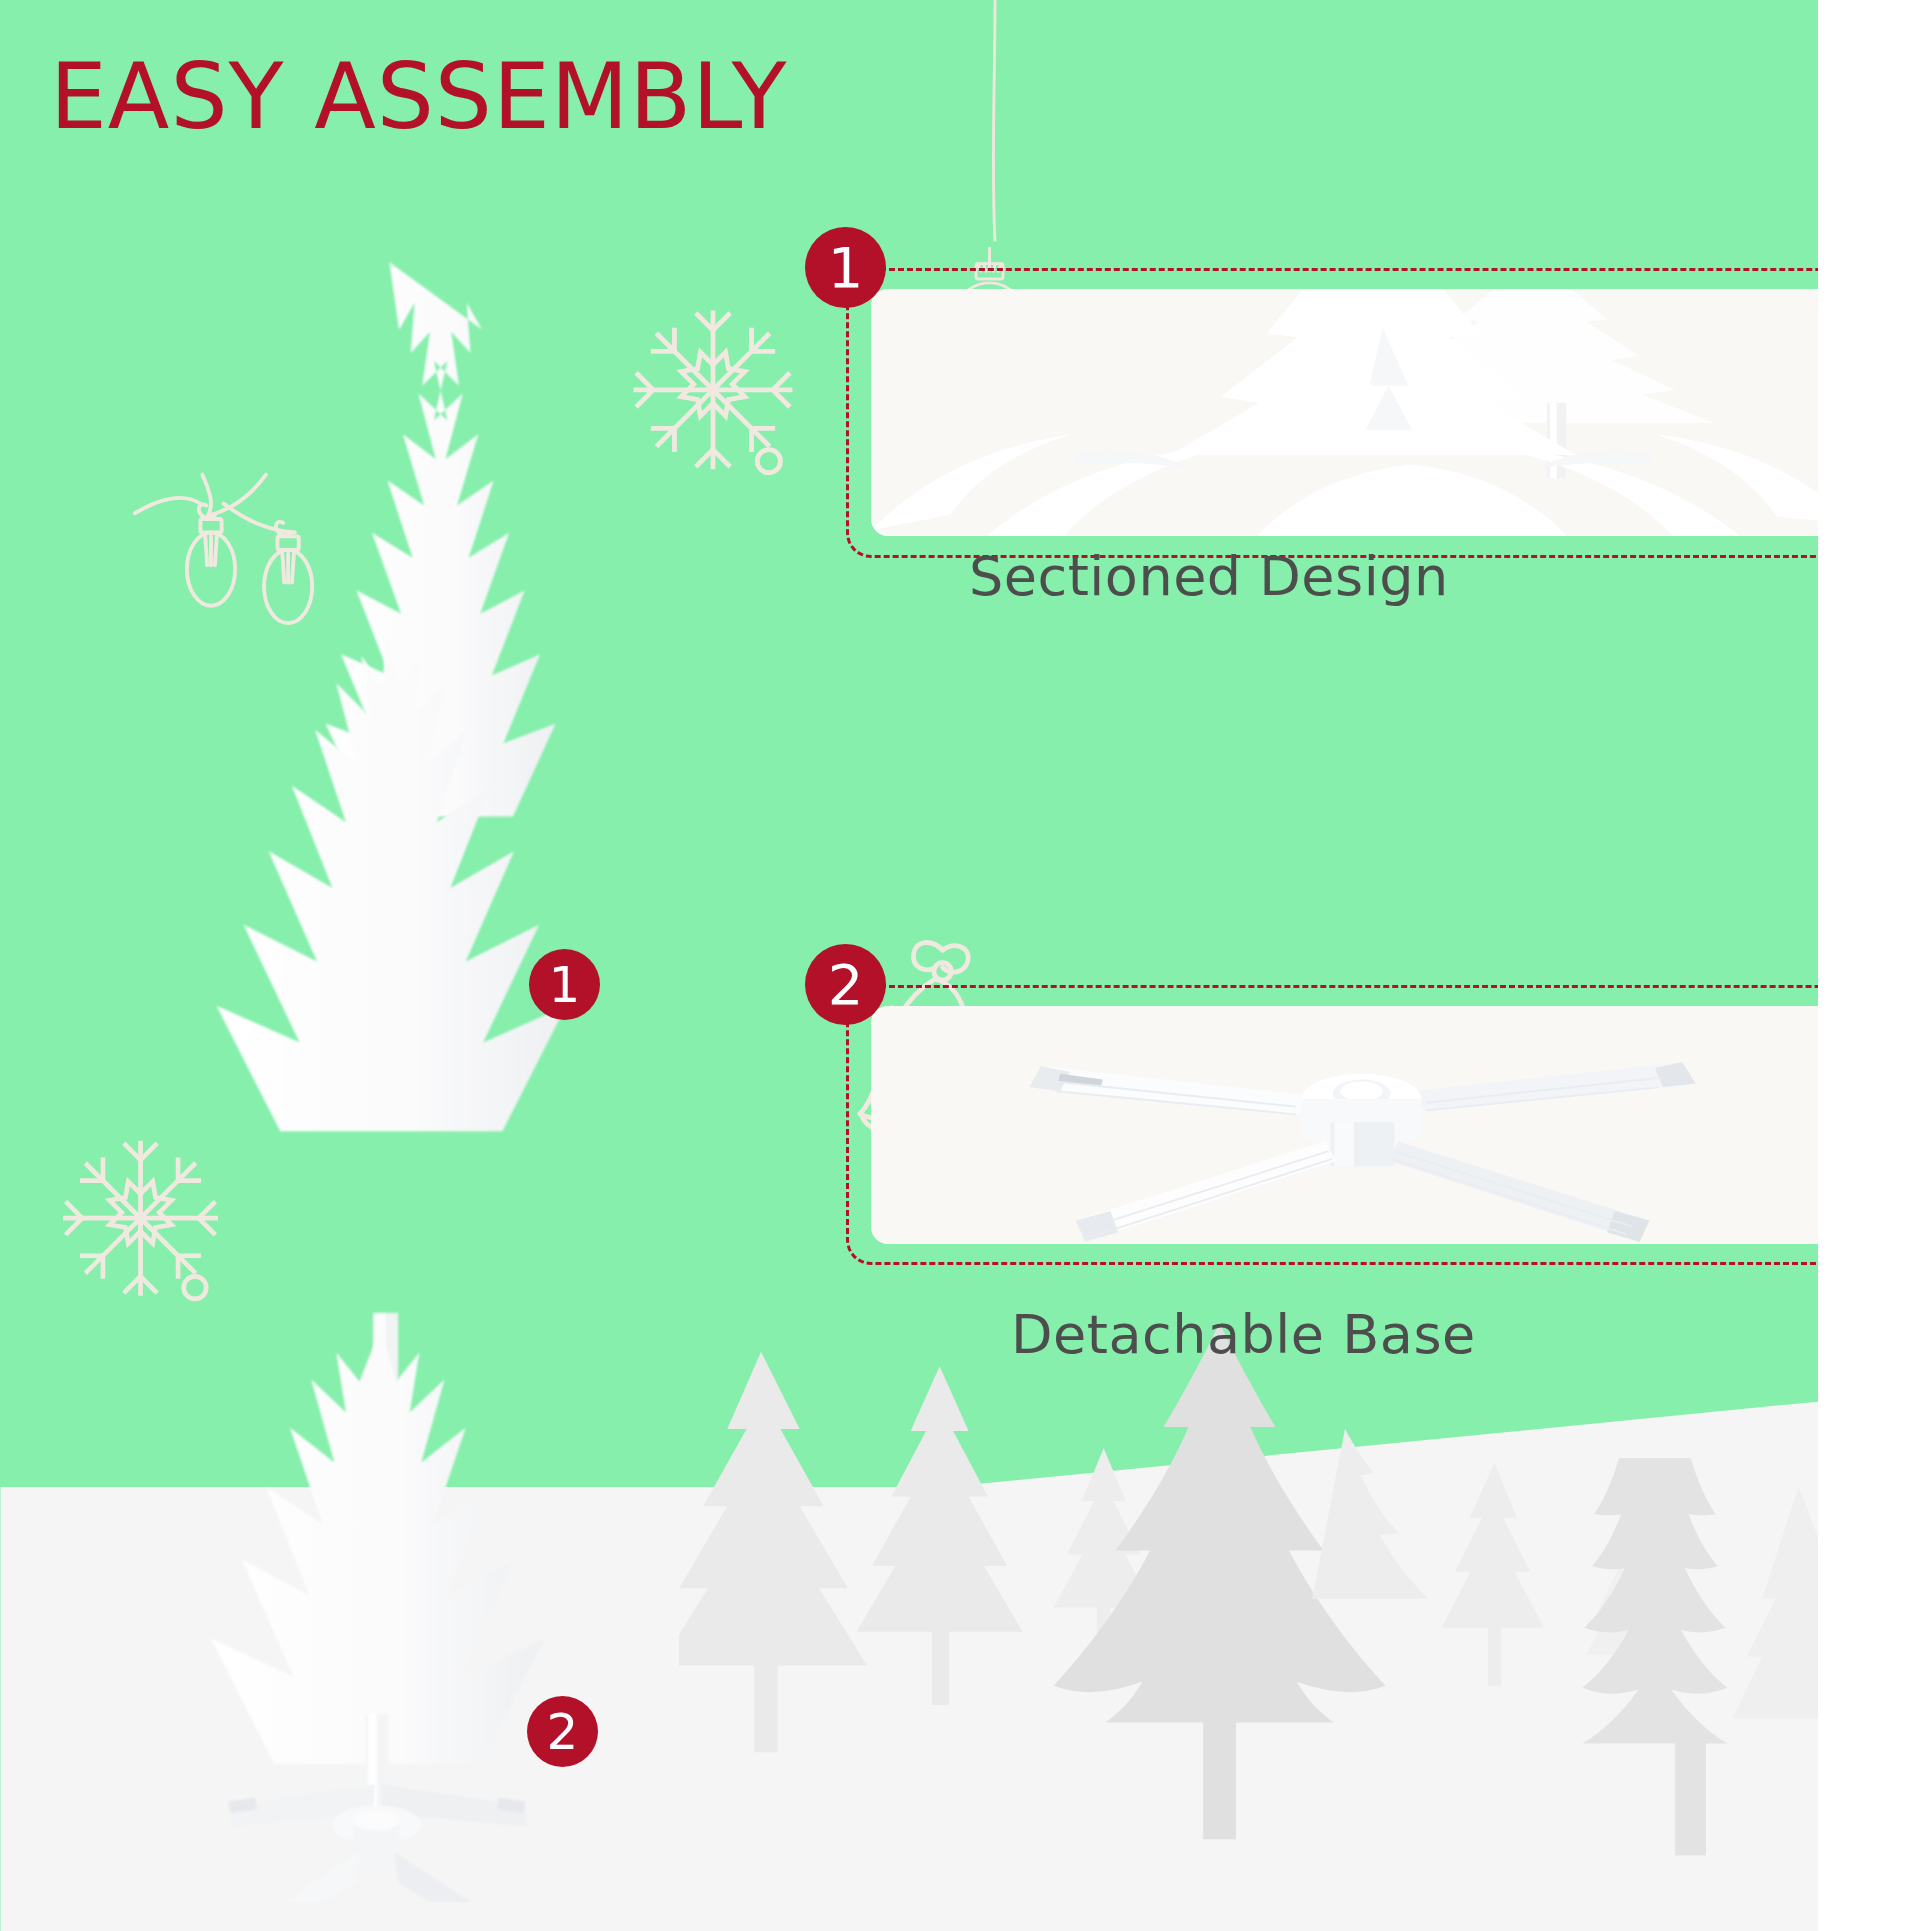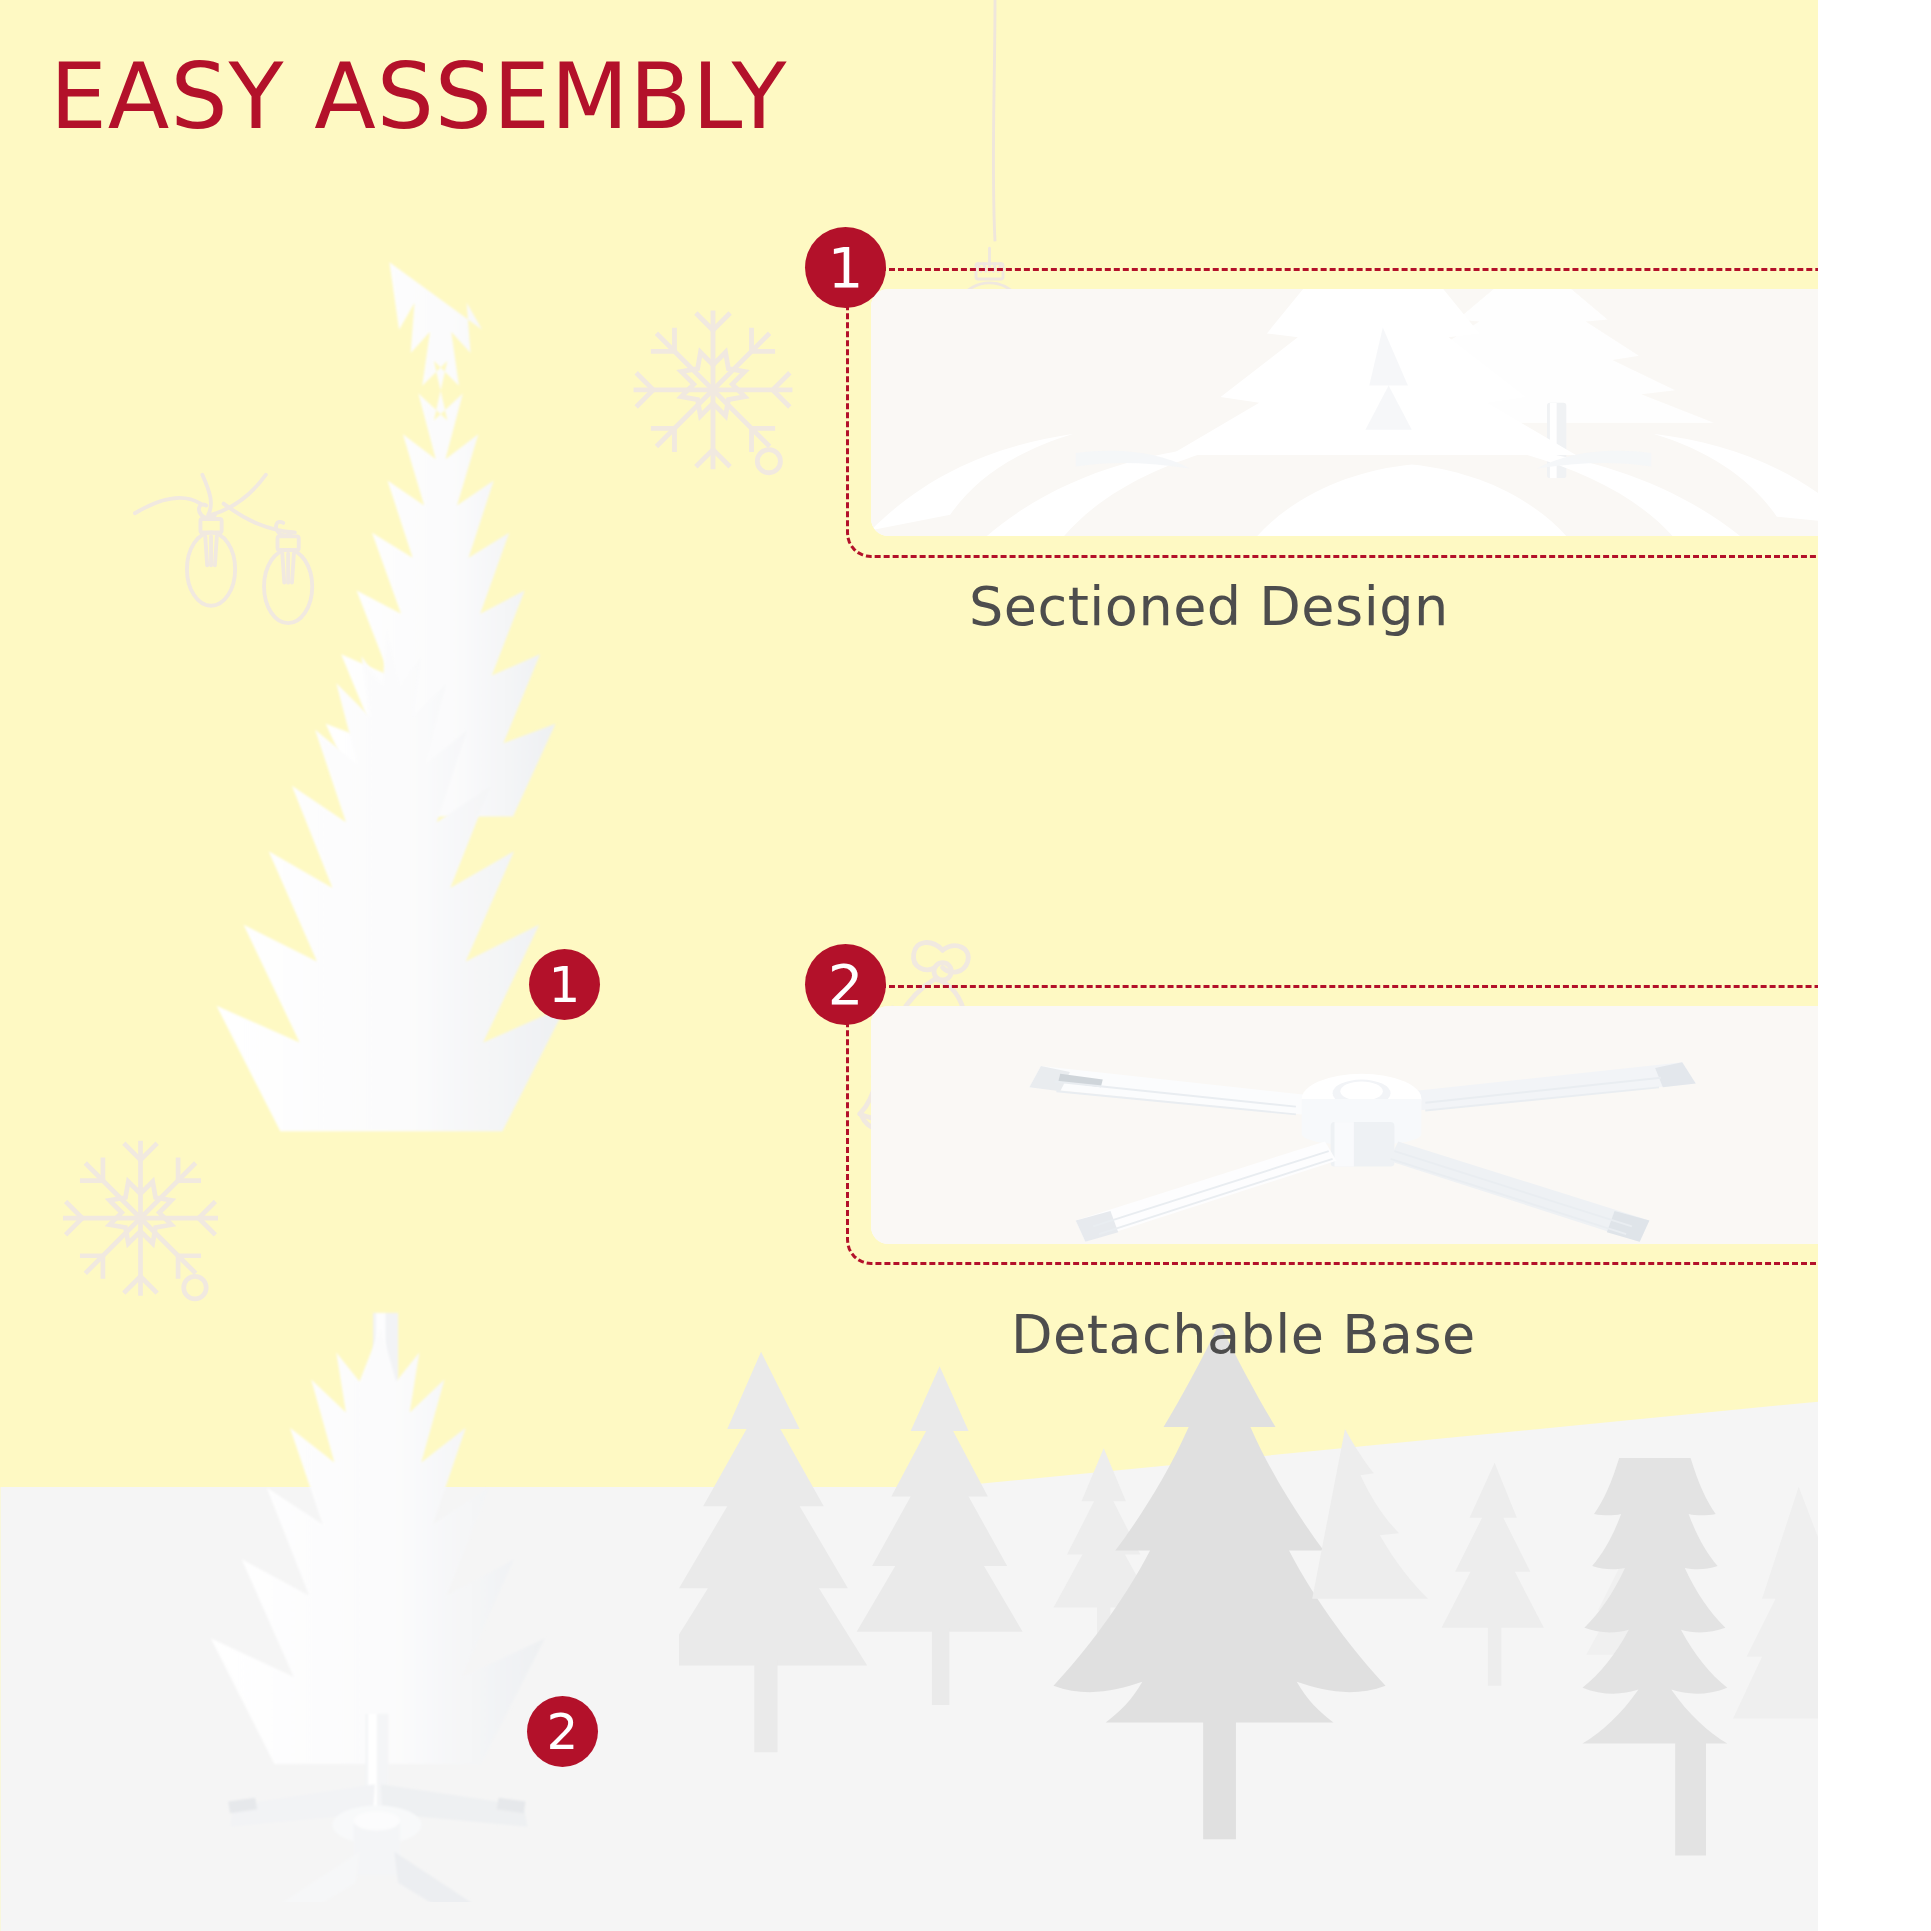--- a/index.html
+++ b/index.html
@@ -5,21 +5,21 @@
   html,body{margin:0;padding:0;}
   body{
     width:1931px;height:1931px;
     background:#ffffff;
     font-family:"DejaVu Sans", sans-serif;
     overflow:hidden;
   }
   #stage{
     position:relative;
     width:1818px;height:1931px;
-    background:#fef9c3;
+    background:#86efac;
     overflow:hidden;
   }
   .ground-slope{
     position:absolute;left:0;bottom:0;width:1931px;height:579px;
     overflow:hidden;
   }
 
   
   .wm{position:absolute;pointer-events:none;}
   .wm svg{display:block;}
@@ -93,21 +93,21 @@
     color:#4d4d4d;
     white-space:nowrap;
     letter-spacing:0.5px;
   }
 
   
   #callout-1{left:846px;top:268px;width:1035px;height:290px;}
   #callout-1 .callout-frame{width:1035px;height:290px;}
   #callout-1 .callout-photo{left:25px;top:21px;width:985px;height:247px;}
   #callout-1 .callout-badge{left:-41px;top:-41px;}
-  #caption-1{left:969px;top:575px;}
+  #caption-1{left:969px;top:545px;}
 
   
   #callout-2{left:846px;top:985px;width:1035px;height:280px;}
   #callout-2 .callout-frame{width:1035px;height:280px;}
   #callout-2 .callout-photo{left:25px;top:21px;width:985px;height:238px;}
   #callout-2 .callout-badge{left:-41px;top:-41px;}
   #caption-2{left:1011px;top:1303px;}
 </style>
 </head>
 <body>

